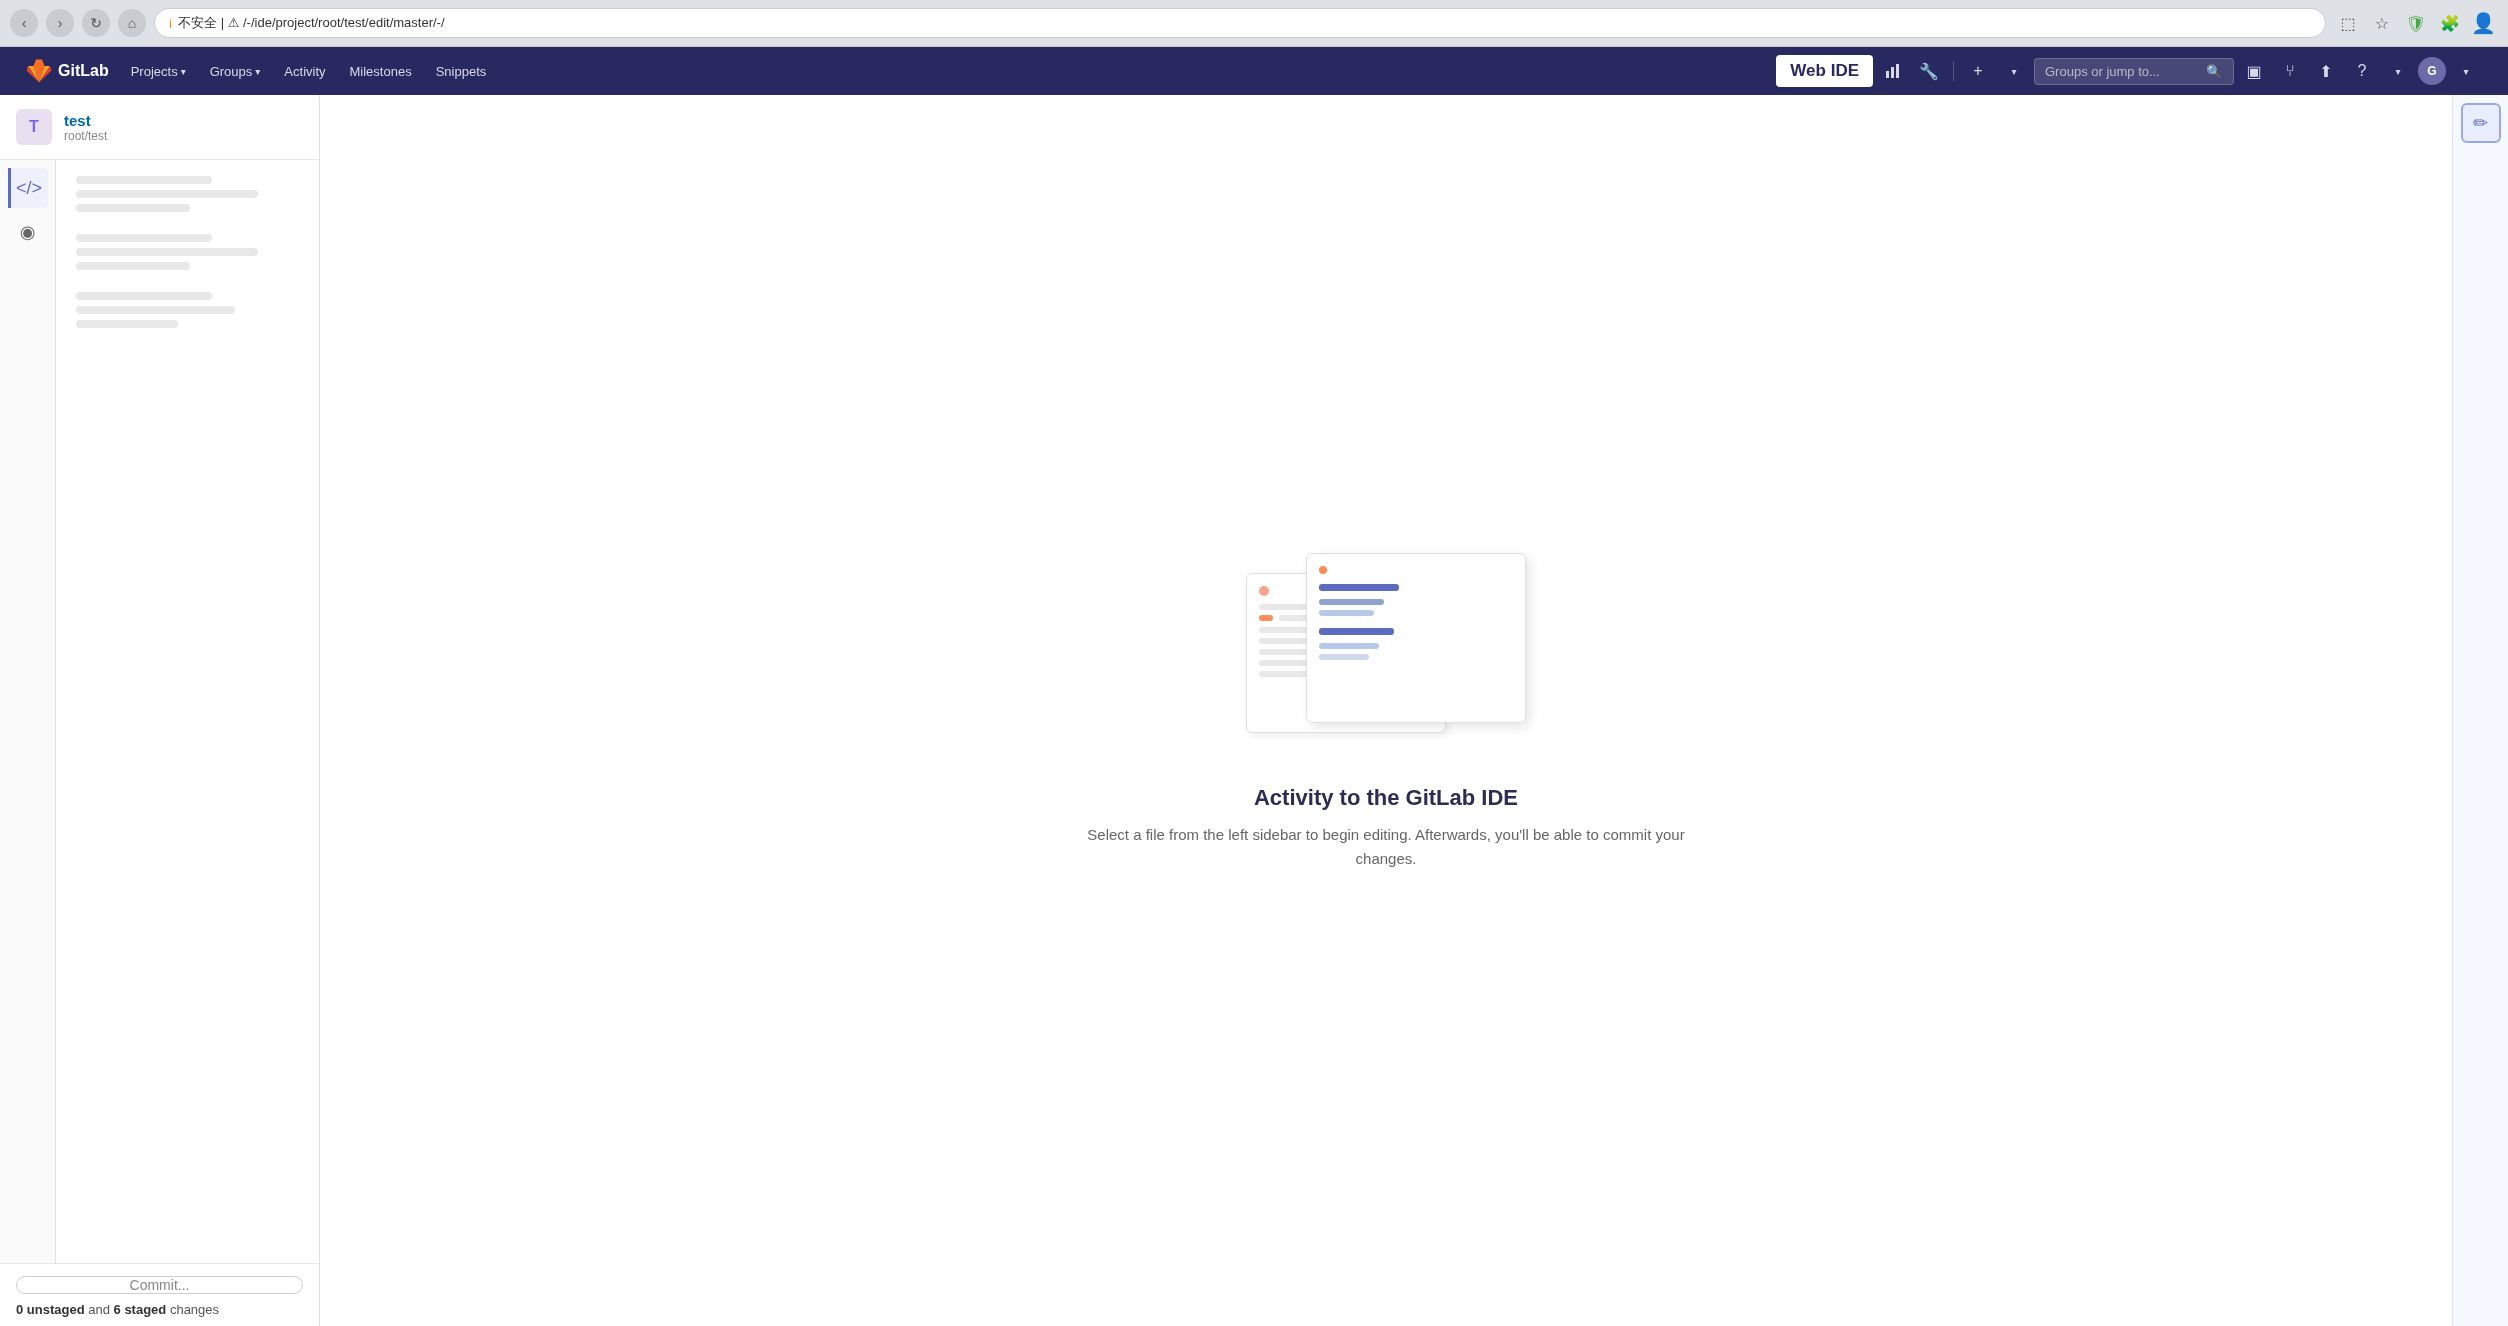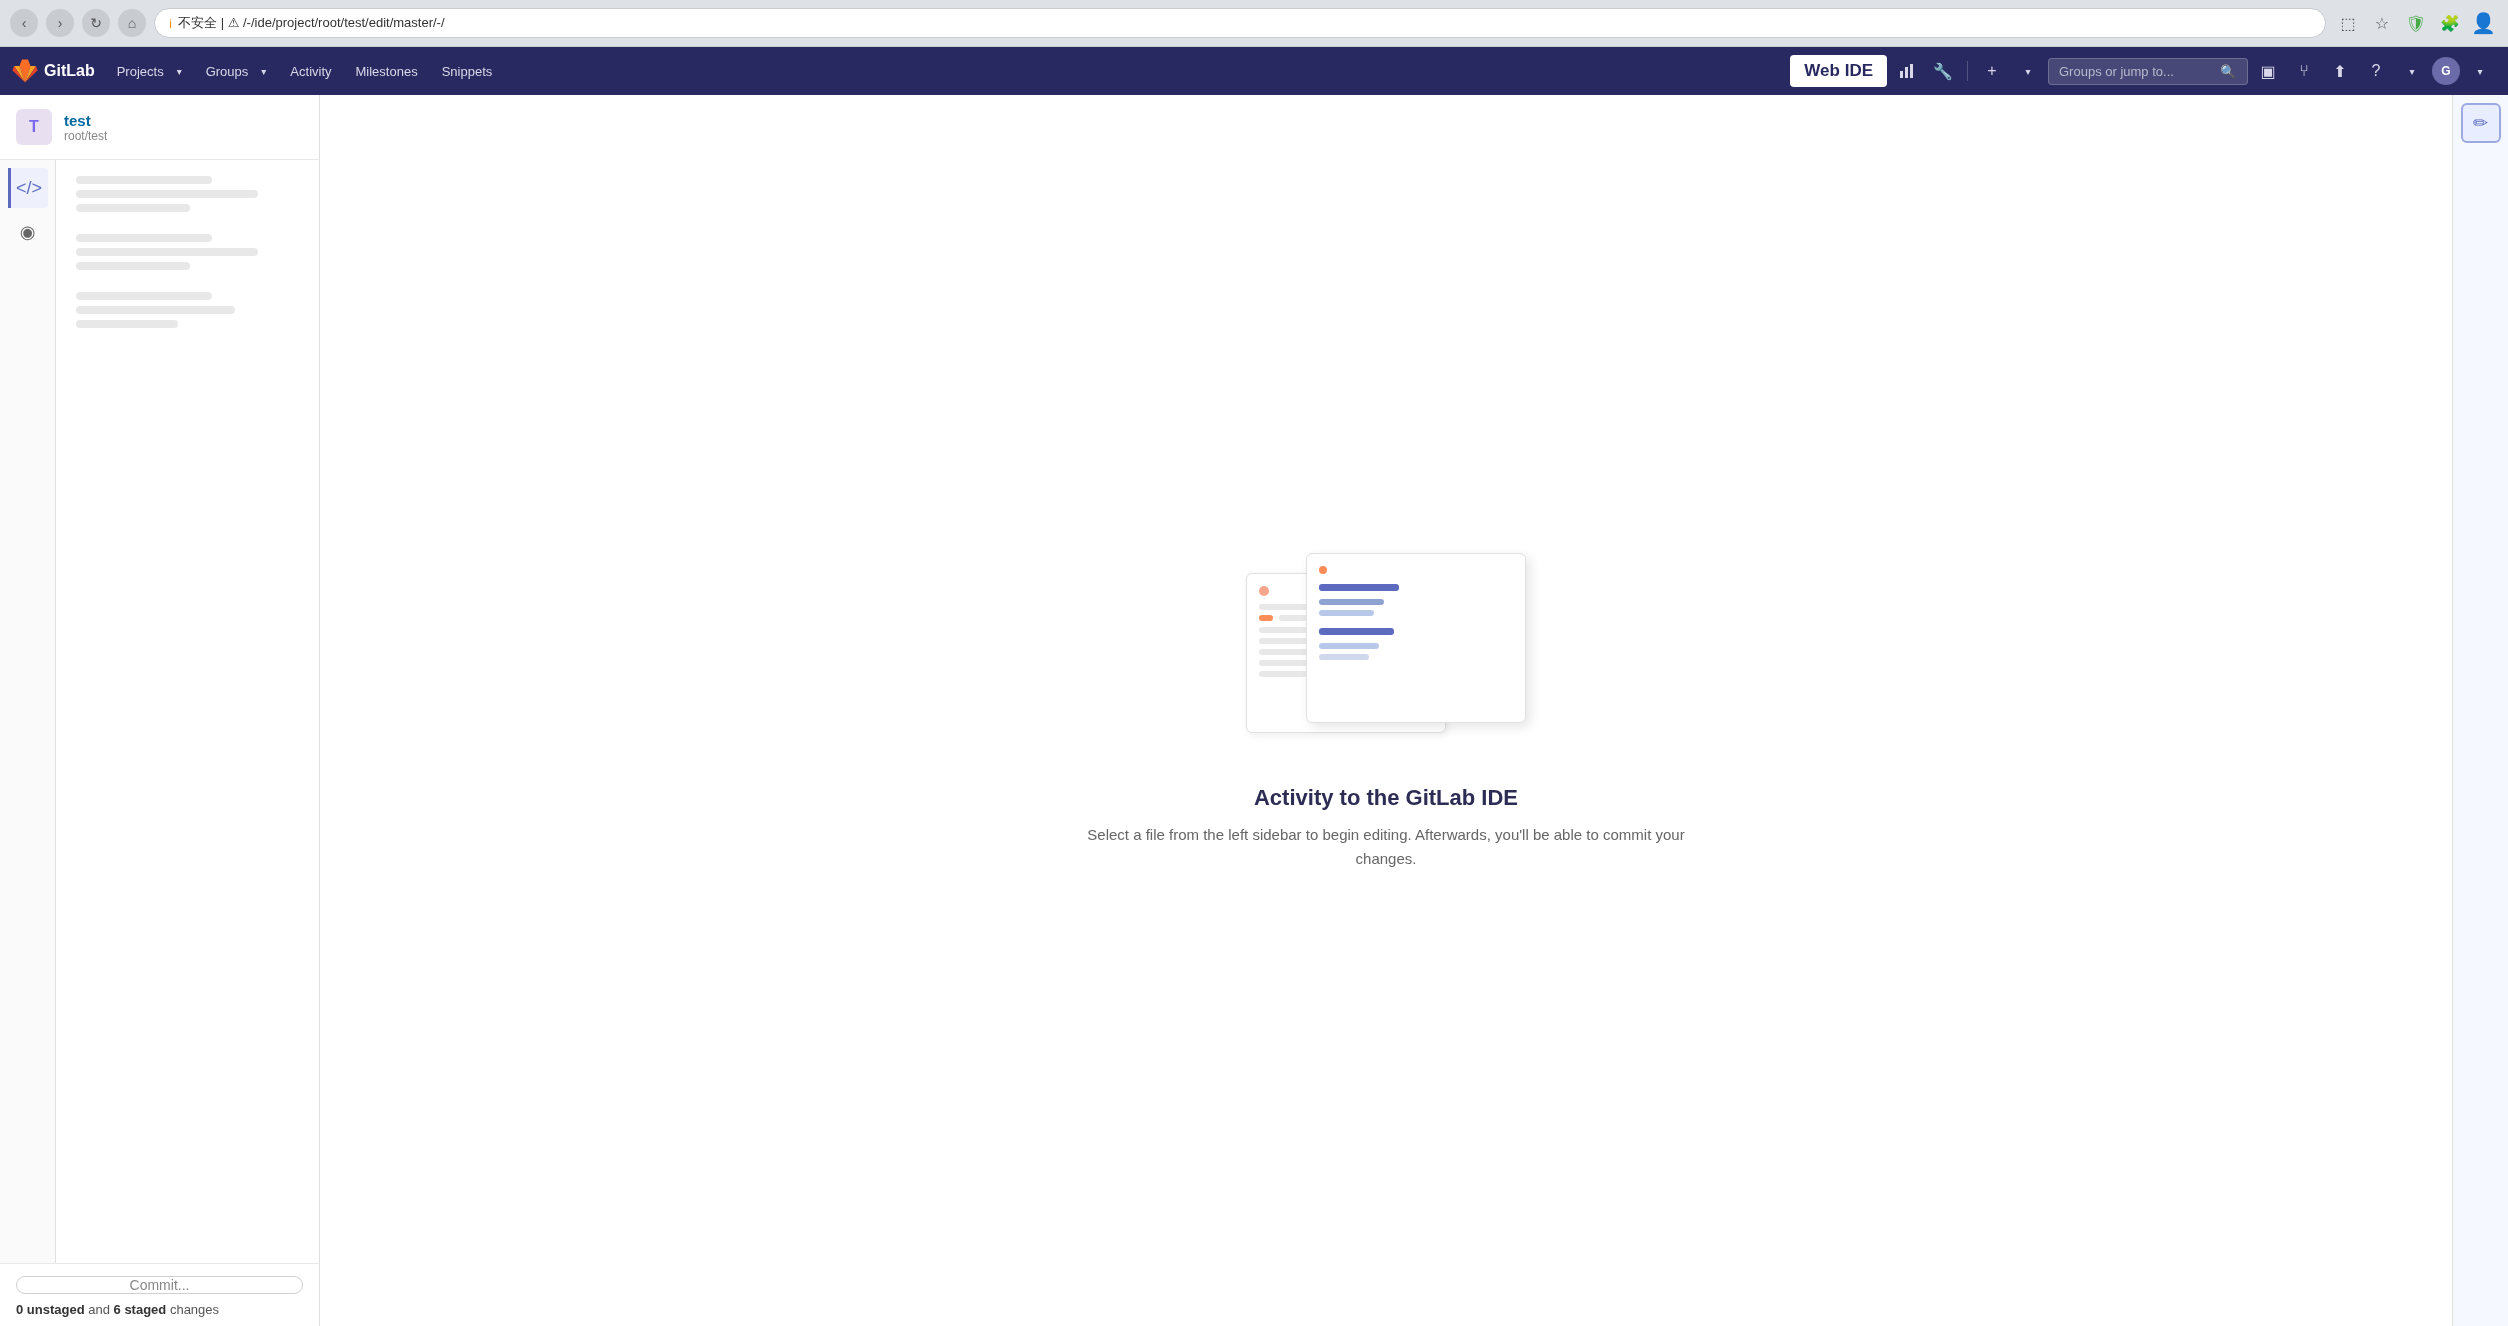--- a/index.html
+++ b/index.html
@@ -36,36 +36,36 @@
       cursor: pointer; display: flex; align-items: center; justify-content: center;
       font-size: 16px; color: #555; border-radius: 4px;
     }
 
     
     .gitlab-navbar {
       background: #292961;
       height: 48px;
       display: flex;
       align-items: center;
-      padding: 0 12px;
+      padding: 0 26px;
       gap: 4px;
     }
     .gitlab-logo {
       display: flex; align-items: center; gap: 6px;
       margin-right: 8px; cursor: pointer;
     }
     .gitlab-logo-icon {
       width: 26px; height: 26px;
     }
     .gitlab-logo-text {
       color: white; font-size: 16px; font-weight: 600;
     }
     .nav-item {
       color: #d8d8e8; font-size: 13px; padding: 6px 10px;
-      cursor: pointer; border-radius: 4px; display: flex; align-items: center; gap: 13px;
+      cursor: pointer; border-radius: 4px; display: flex; align-items: center; gap: 3px;
     }
     .nav-dropdown-arrow { font-size: 10px; }
 
     .nav-spacer { flex: 1; }
 
     .web-ide-btn {
       background: white; color: #292961;
       border: none; border-radius: 4px;
       padding: 6px 14px; font-size: 17px; font-weight: 600;
       cursor: pointer;

